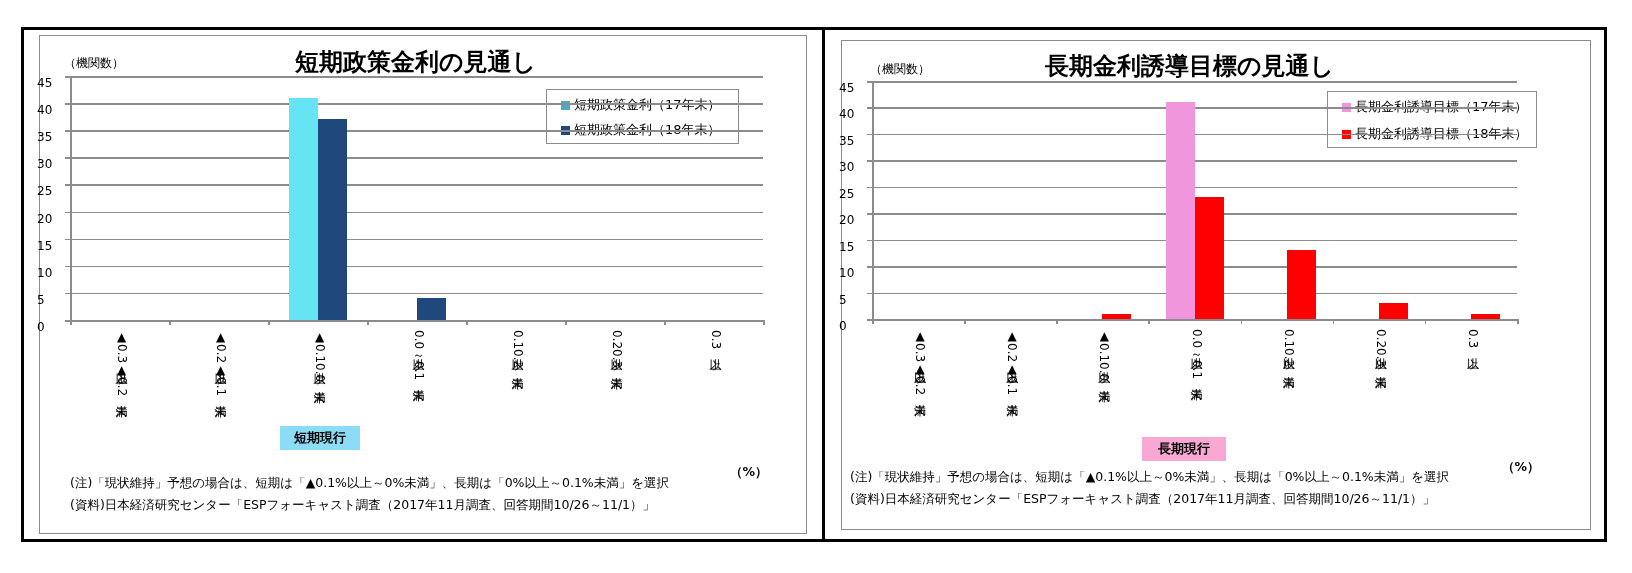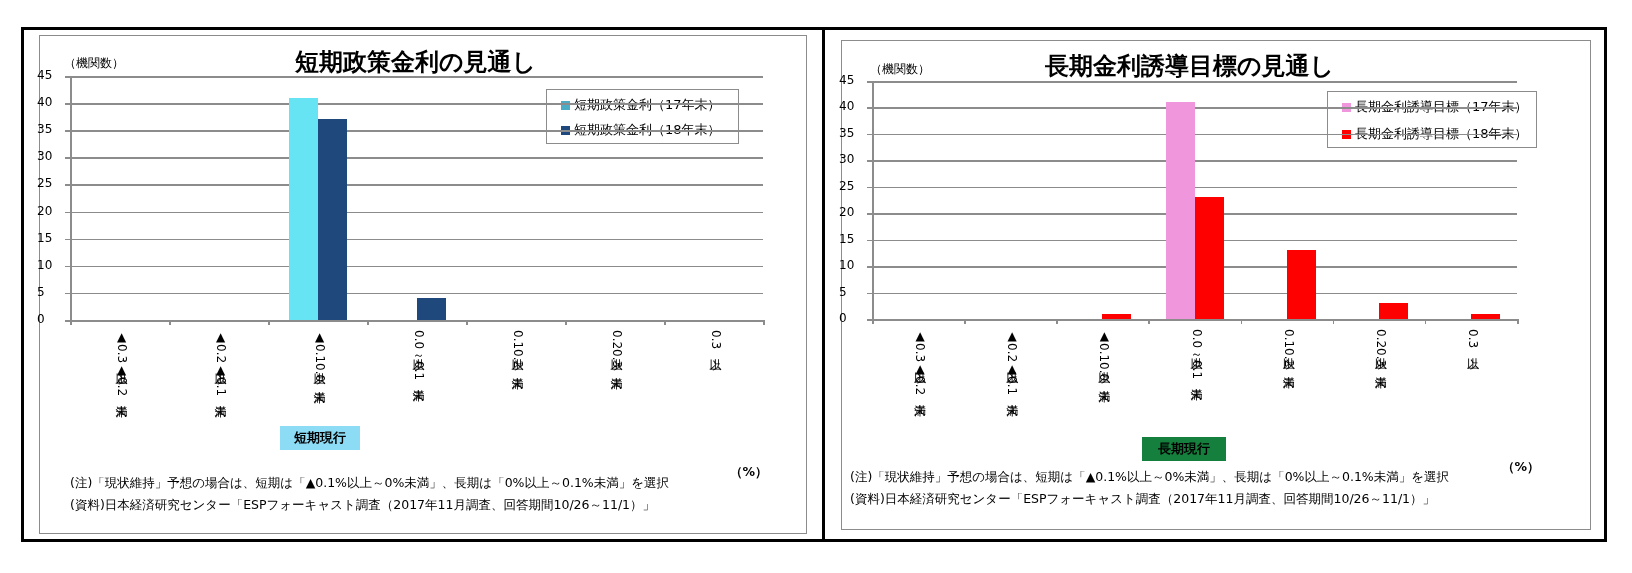--- a/index.html
+++ b/index.html
@@ -2,21 +2,21 @@
 <html><head>
 <meta charset="utf-8">
 <style>
   html, body { margin:0; padding:0; background:#fff; }
   body { width:1632px; height:573px; position:relative; overflow:hidden; font-family:"DejaVu Sans", "Liberation Sans", sans-serif; color:#000; }
   .outer { position:absolute; left:21px; top:27px; width:1586px; height:515px; border:3px solid #000; box-sizing:border-box; }
   .divider { position:absolute; left:822px; top:27px; width:3px; height:515px; background:#000; }
   .panel { position:absolute; border:1.5px solid #8c8c8c; box-sizing:border-box; background:#fff; }
   .chart-title { position:absolute; font-size:24px; font-weight:bold; white-space:nowrap; }
   .unit-label { position:absolute; font-size:12px; font-weight:normal; white-space:nowrap; }
-  .ytick { position:absolute; font-size:12px; text-align:right; width:22px; }
+  .ytick { position:absolute; font-size:12px; text-align:right; width:22px;margin-top:8px; }
   .grid { position:absolute; height:1.5px; background:#8c8c8c; }
   .yaxis { position:absolute; width:1.5px; background:#8c8c8c; }
   .xtickmark { position:absolute; width:1.5px; height:5px; background:#8c8c8c; }
   .bar { position:absolute; }
   .xlabel { position:absolute; font-size:12px; white-space:nowrap; writing-mode:vertical-rl; }
   .legend { position:absolute; background:#fff; border:1.5px solid #8c8c8c; box-sizing:border-box; font-size:13px; }
   .legend-row { position:absolute; left:14px; display:flex; align-items:center; white-space:nowrap; }
   .legend-swatch { width:9px; height:9px; margin-right:4px; display:inline-block; }
   .current-tag { position:absolute; font-size:13px; font-weight:bold; text-align:center; padding:3px 0; }
   .note { position:absolute; font-size:12.5px; white-space:nowrap; }
@@ -100,21 +100,21 @@
     <div class="legend-row" style="top:6px;">
       <span class="legend-swatch" style="background:#f096dc;"></span>
       <span>長期金利誘導目標（17年末）</span>
     </div>
     <div class="legend-row" style="top:33px;">
       <span class="legend-swatch" style="background:#ff0000;"></span>
       <span>長期金利誘導目標（18年末）</span>
     </div>
   </div>
 
-  <div class="current-tag" style="left:300px; top:396px; width:84px; background:#15803d;">長期現行</div>
+  <div class="current-tag" style="left:300px; top:396px; width:84px; background:#f9a8d4;">長期現行</div>
   <div class="pct" style="left:660px; top:418px;">（%）</div>
   <div class="note" style="left:8px; top:428px;">(注)「現状維持」予想の場合は、短期は「▲0.1%以上～0%未満」、長期は「0%以上～0.1%未満」を選択</div>
   <div class="note" style="left:8px; top:450px;">(資料)日本経済研究センター「ESPフォーキャスト調査（2017年11月調査、回答期間10/26～11/1）」</div>
 <div class="grid" style="left: 25px; top: 278px; width: 650px;"></div>
     <div class="ytick" style="left: -3px; top: 270px; text-align: left;">0</div>
     <div class="grid" style="left: 25px; top: 251.556px; width: 650px;"></div>
     <div class="ytick" style="left: -3px; top: 243.556px; text-align: left;">5</div>
     <div class="grid" style="left: 25px; top: 225.111px; width: 650px;"></div>
     <div class="ytick" style="left: -3px; top: 217.111px; text-align: left;">10</div>
     <div class="grid" style="left: 25px; top: 198.667px; width: 650px;"></div>

